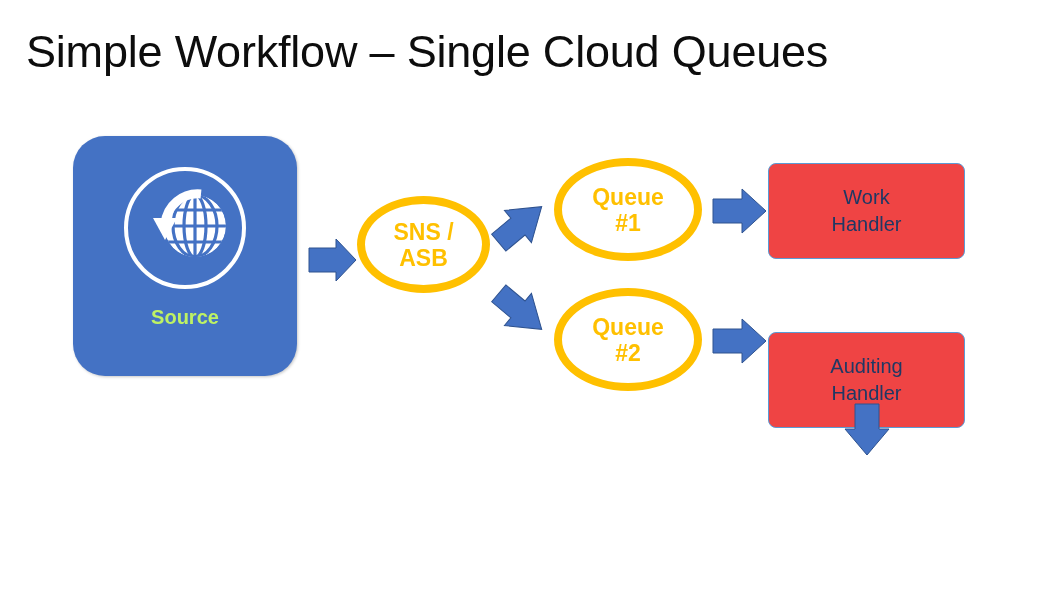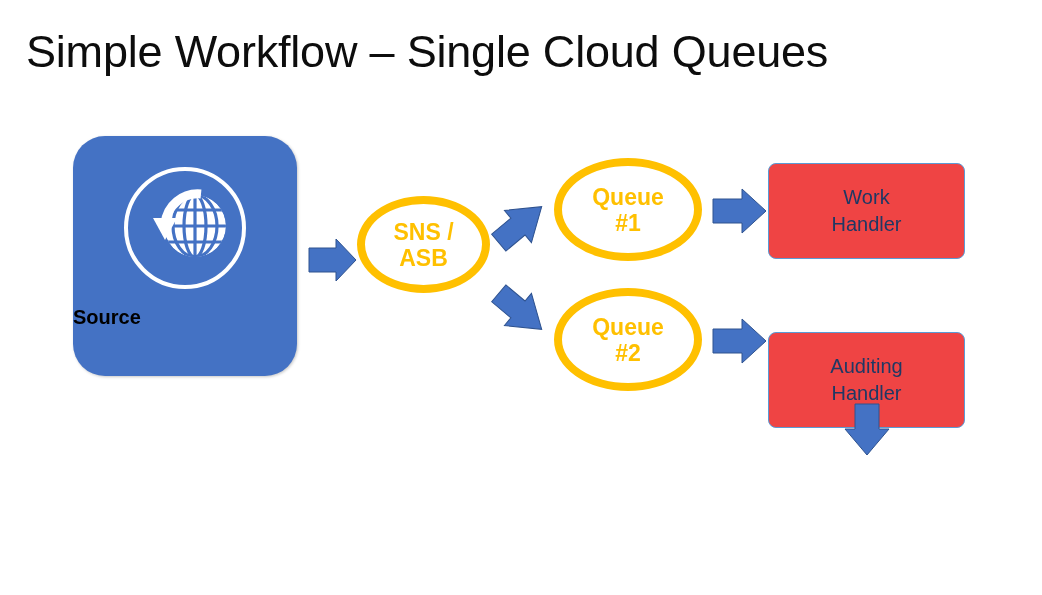--- a/index.html
+++ b/index.html
@@ -50,22 +50,22 @@
     top: 22px;
     transform: translateX(-50%);
     width: 140px;
     height: 140px;
   }
   #source-label {
     position: absolute;
     left: 0;
     right: 0;
     top: 170px;
-    text-align: left;
-    color: #000000;
+    text-align: center;
+    color: #bef264;
     font-size: 20px;
     font-weight: bold;
   }
 
   
   .ellipse-node {
     position: absolute;
     border: 8px solid #FFC000;
     border-radius: 50%;
     background: #ffffff;

